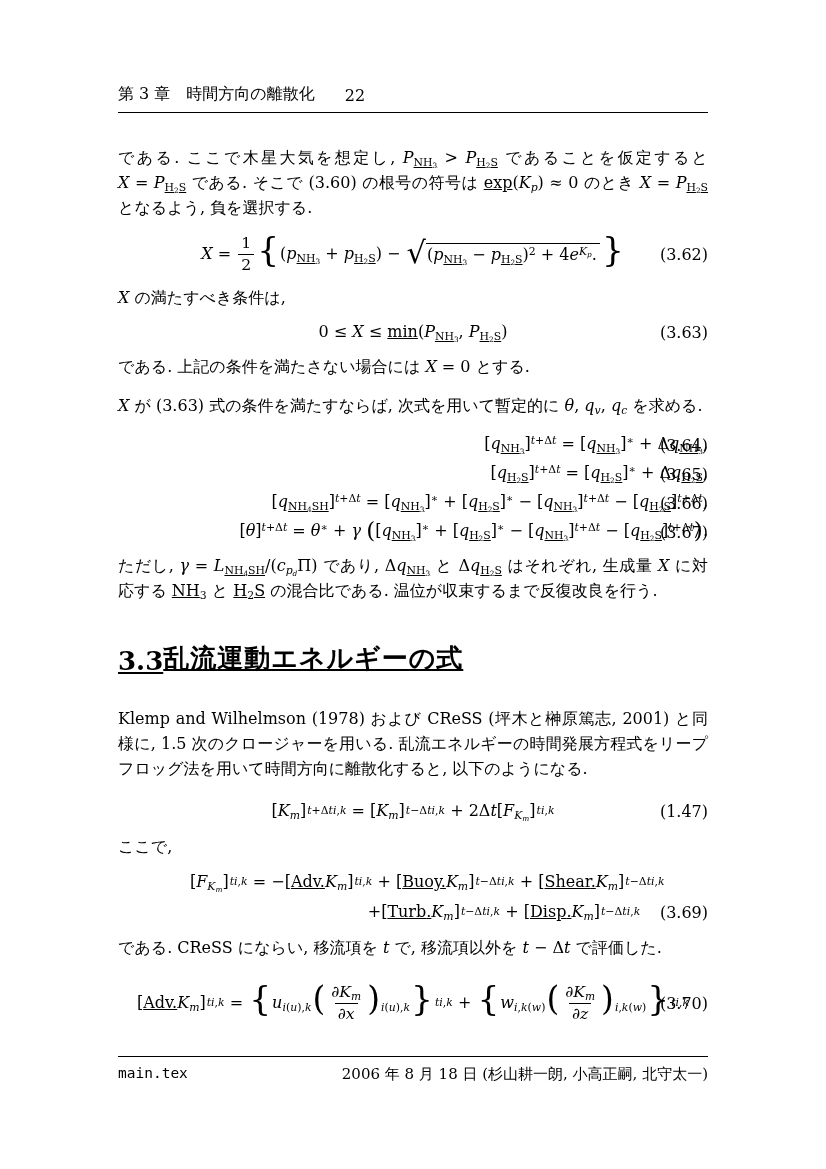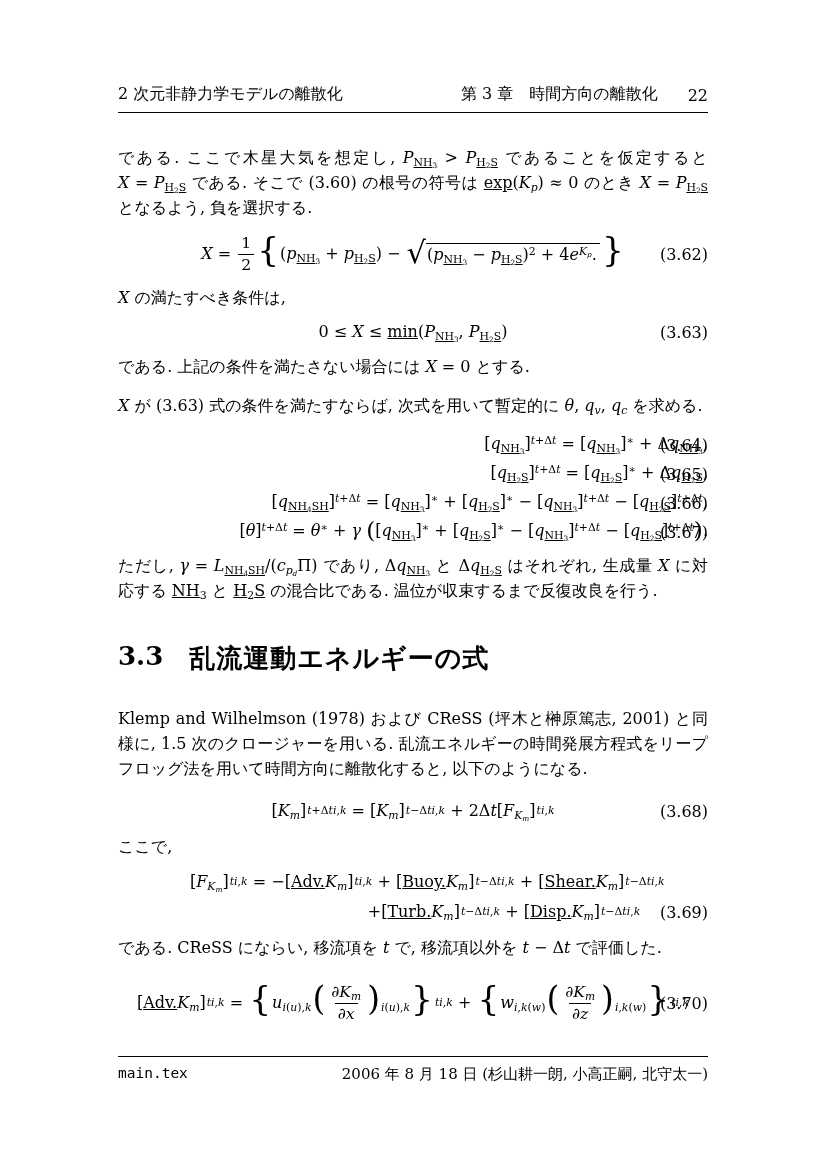--- a/index.html
+++ b/index.html
@@ -64,33 +64,32 @@
   .bigP{font-size:2.05em;line-height:0;vertical-align:-0.08em;font-style:normal;margin:0 1px;}
 
   .eq{position:relative;display:flex;justify-content:center;align-items:center;font-size:16px;}
   .eq .eq-body{display:inline-block;white-space:nowrap;line-height:1.15;}
   .eq .eqno{position:absolute;right:0;top:50%;transform:translateY(-50%);font-style:normal;}
   .eq.aligned{justify-content:flex-end;padding-left:150px;}
   .eq.l1{justify-content:flex-start;padding-left:72px;}
   .eq.l2{justify-content:center;padding-left:182px;}
 
   .section{
-    margin:0;display:flex;align-items:flex-start;gap:26px;
-    font-size:26px;font-weight:bold;
+    margin:0;display:flex;align-items:flex-end;
+    font-size:26px;font-weight:bold;text-decoration:underline;
   }
   .secnum{font-family:"DejaVu Serif","Liberation Serif",serif;}
   .sectitle{font-family:"DejaVu Sans","Liberation Sans",sans-serif;letter-spacing:1px;}
 </style>
 </head>
 <body>
 
 <div class="page">
 
   <header class="page-header">
-    <span>2 次元非静力学モデルの離散化</span>
     <span class="hright">
       <span>第 3 章</span>
       <span>時間方向の離散化</span>
       <span class="pgnum">22</span>
     </span>
   </header>
 
   <main class="content">
 
     <p class="para"><span class="jp">である. ここで木星大気を想定し, </span><span class="math"><span class="v">P</span><sub><span class="rm"><span class="v">NH</span><sub><span>3</span></sub></span></sub><span> &gt; </span><span class="v">P</span><sub><span class="rm"><span class="v">H</span><sub><span>2</span></sub><span class="v">S</span></span></sub></span><span class="jp"> であることを仮定すると </span><span class="math"><span class="v">X</span><span> = </span><span class="v">P</span><sub><span class="rm"><span class="v">H</span><sub><span>2</span></sub><span class="v">S</span></span></sub></span><span class="jp"> である. そこで (3.60) の根号の符号は </span><span class="math"><span class="rm"><span class="v">exp</span></span><span>(</span><span class="v">K</span><sub><span class="v">p</span></sub><span>) ≈ 0</span></span><span class="jp"> のとき </span><span class="math"><span class="v">X</span><span> = </span><span class="v">P</span><sub><span class="rm"><span class="v">H</span><sub><span>2</span></sub><span class="v">S</span></span></sub></span><span class="jp"> となるよう, 負を選択する.</span></p>
@@ -147,21 +146,21 @@
       <span class="eq-body"><span>[</span><span class="v">K</span><sub><span class="v">m</span></sub><span>]</span><span class="supsub">
             <span class="st"><span class="v">t</span><span>+Δ</span><span class="v">t</span></span>
             <span class="sb"><span class="v">i</span><span>,</span><span class="v">k</span></span>
           </span><span> = [</span><span class="v">K</span><sub><span class="v">m</span></sub><span>]</span><span class="supsub">
             <span class="st"><span class="v">t</span><span>−Δ</span><span class="v">t</span></span>
             <span class="sb"><span class="v">i</span><span>,</span><span class="v">k</span></span>
           </span><span> + 2Δ</span><span class="v">t</span><span>[</span><span class="v">F</span><sub><span class="v">K</span><sub><span class="v">m</span></sub></sub><span>]</span><span class="supsub">
             <span class="st"><span class="v">t</span></span>
             <span class="sb"><span class="v">i</span><span>,</span><span class="v">k</span></span>
           </span></span>
-      <span class="eqno">(3.68)</span>
+      <span class="eqno">(1.47)</span>
     </div>
 
     <p class="para" style="margin-top:6px;"><span class="jp">ここで,</span></p>
 
     <div class="eq l1" style="margin-top:8px;min-height:30px;">
       <span class="eq-body"><span>[</span><span class="v">F</span><sub><span class="v">K</span><sub><span class="v">m</span></sub></sub><span>]</span><span class="supsub">
             <span class="st"><span class="v">t</span></span>
             <span class="sb"><span class="v">i</span><span>,</span><span class="v">k</span></span>
           </span><span> = −[</span><span class="rm"><span class="v">Adv</span><span>.</span></span><span class="v">K</span><sub><span class="v">m</span></sub><span>]</span><span class="supsub">
             <span class="st"><span class="v">t</span></span>

